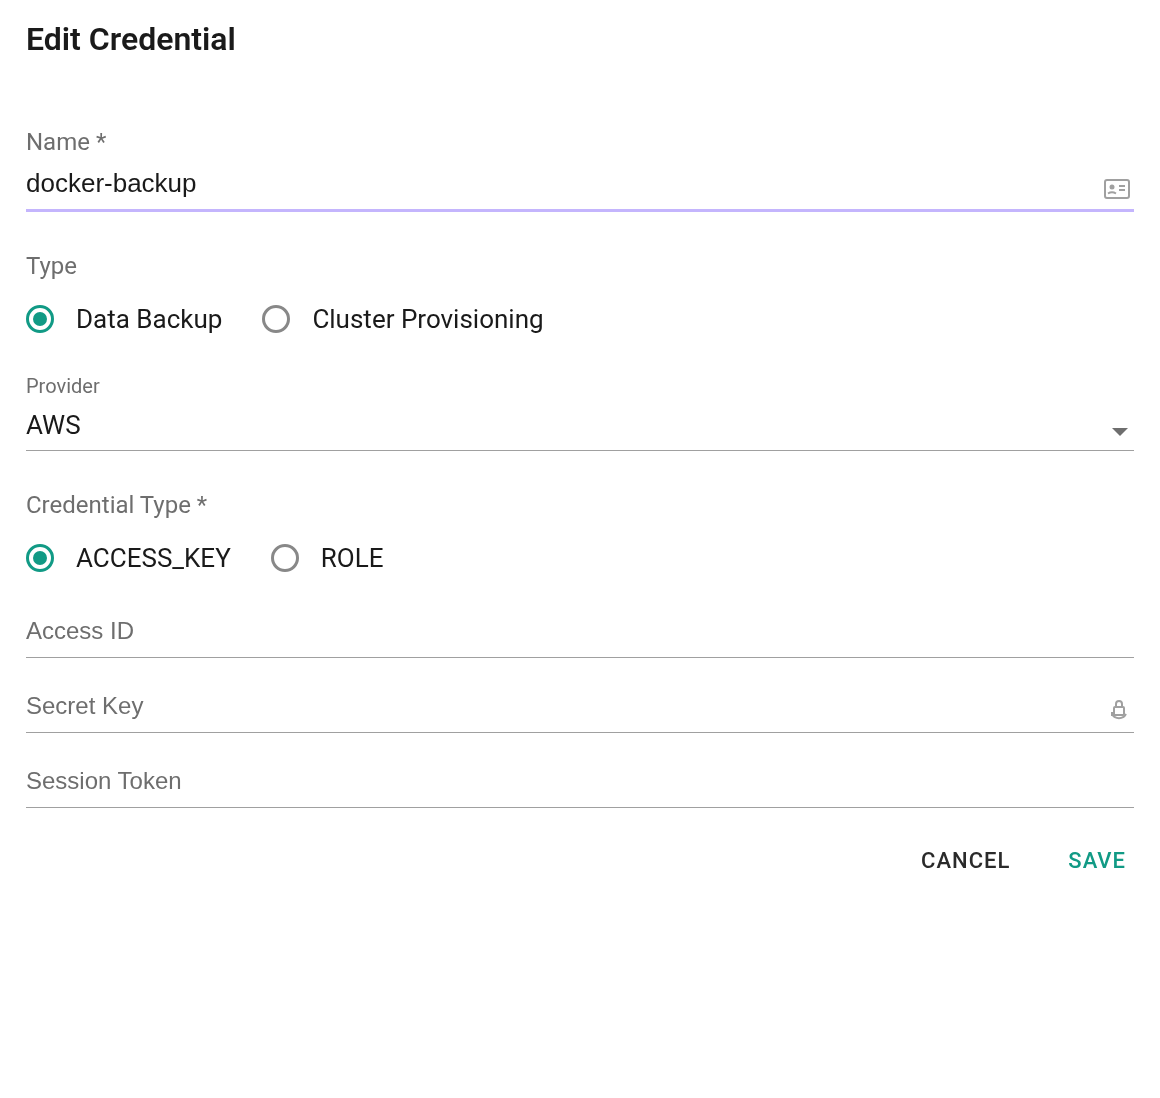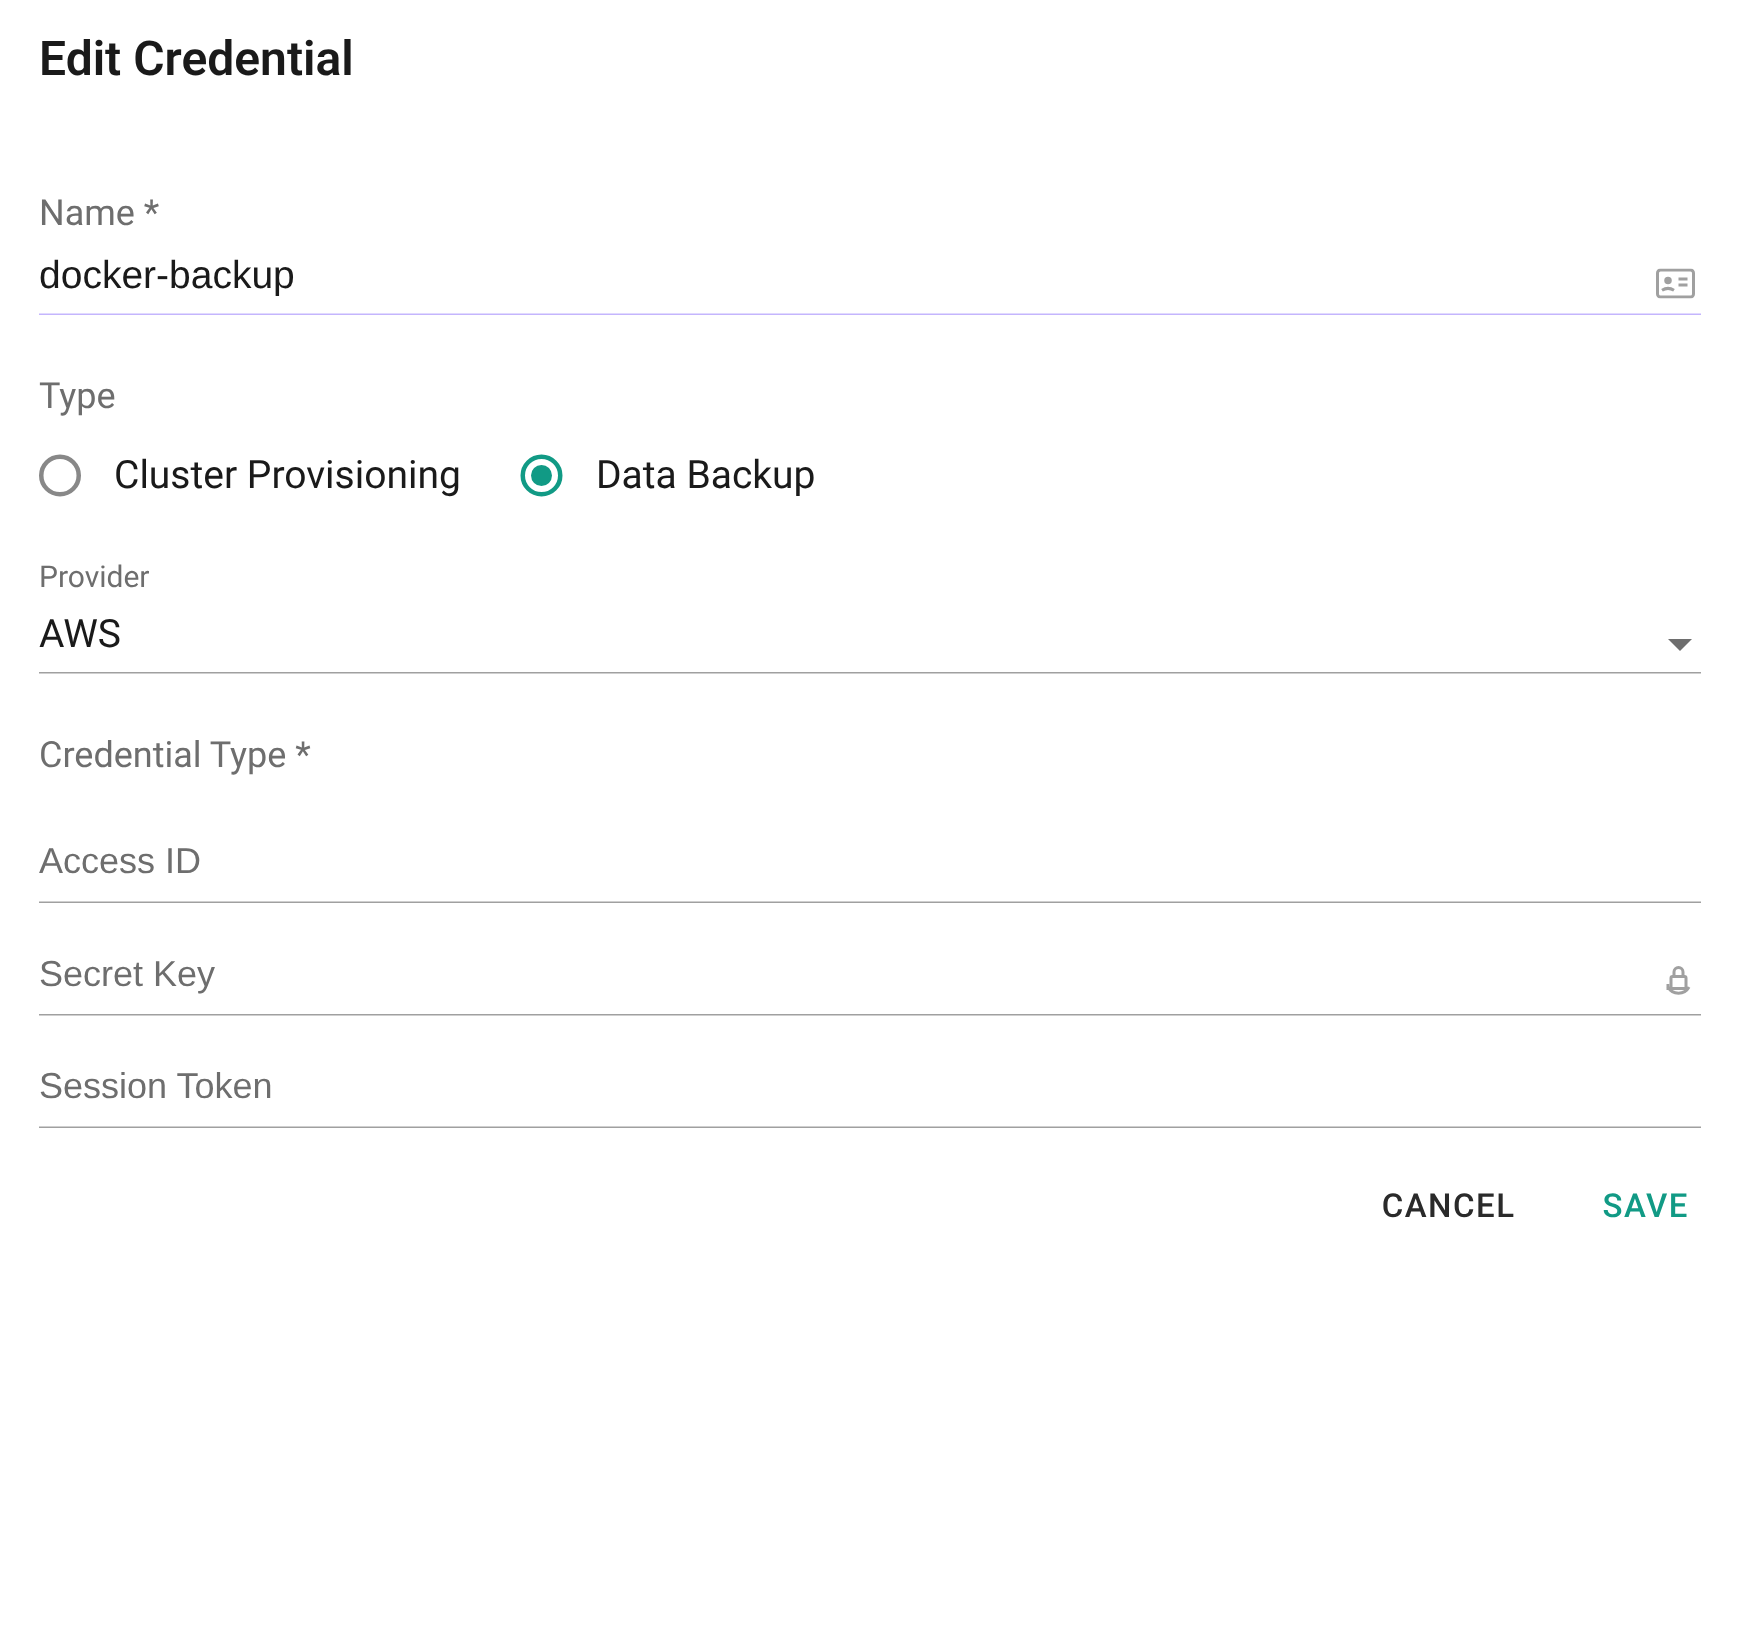--- a/index.html
+++ b/index.html
@@ -28,21 +28,21 @@
     
     .field-label {
       font-size: 24px;
       color: #6e6e6e;
       margin-bottom: 8px;
       display: block;
     }
     
     .input-wrapper {
       position: relative;
-      border-bottom: 1px solid #c4b5fd;
+      border-bottom: 3px solid #c4b5fd;
       padding-bottom: 6px;
     }
     
     .text-input {
       width: 100%;
       border: none;
       outline: none;
       font-size: 26px;
       color: #1a1a1a;
       background: transparent;
@@ -220,44 +220,58 @@
         <line x1="15" y1="11" x2="21" y2="11" stroke="#a0a0a0" stroke-width="2"></line>
       </svg>
     </span>
   </div>
 </div>
 
 <div class="radio-section">
   <div class="section-heading">Type</div>
   <div class="radio-row">
     <div class="radio-item">
+      <div class="radio-circle selected">
+        <div class="radio-inner"></div>
+      </div>
+      <span class="radio-label">Data Backup</span>
+    </div>
+    <div class="radio-item">
       <div class="radio-circle">
         
       </div>
       <span class="radio-label">Cluster Provisioning</span>
-    </div>
-    <div class="radio-item">
-      <div class="radio-circle selected">
-        <div class="radio-inner"></div>
-      </div>
-      <span class="radio-label">Data Backup</span>
     </div>
   </div>
 </div>
 
 <div class="provider-section">
   <div class="provider-label">Provider</div>
   <div class="select-wrapper">
     <span class="select-value">AWS</span>
     <span class="select-arrow"></span>
   </div>
 </div>
 
 <div class="radio-section">
   <div class="section-heading">Credential Type *</div>
+  <div class="radio-row">
+    <div class="radio-item">
+      <div class="radio-circle selected">
+        <div class="radio-inner"></div>
+      </div>
+      <span class="radio-label">ACCESS_KEY</span>
+    </div>
+    <div class="radio-item">
+      <div class="radio-circle">
+        
+      </div>
+      <span class="radio-label">ROLE</span>
+    </div>
+  </div>
 </div>
 
 <div class="empty-input-wrapper">
   <input type="text" class="empty-input" placeholder="Access ID" style="">
 </div>
 
 <div class="empty-input-wrapper">
   <input type="password" class="empty-input" placeholder="Secret Key" style="">
   <span class="input-icon">
     <svg width="22" height="24" viewBox="0 0 22 24" fill="none">

